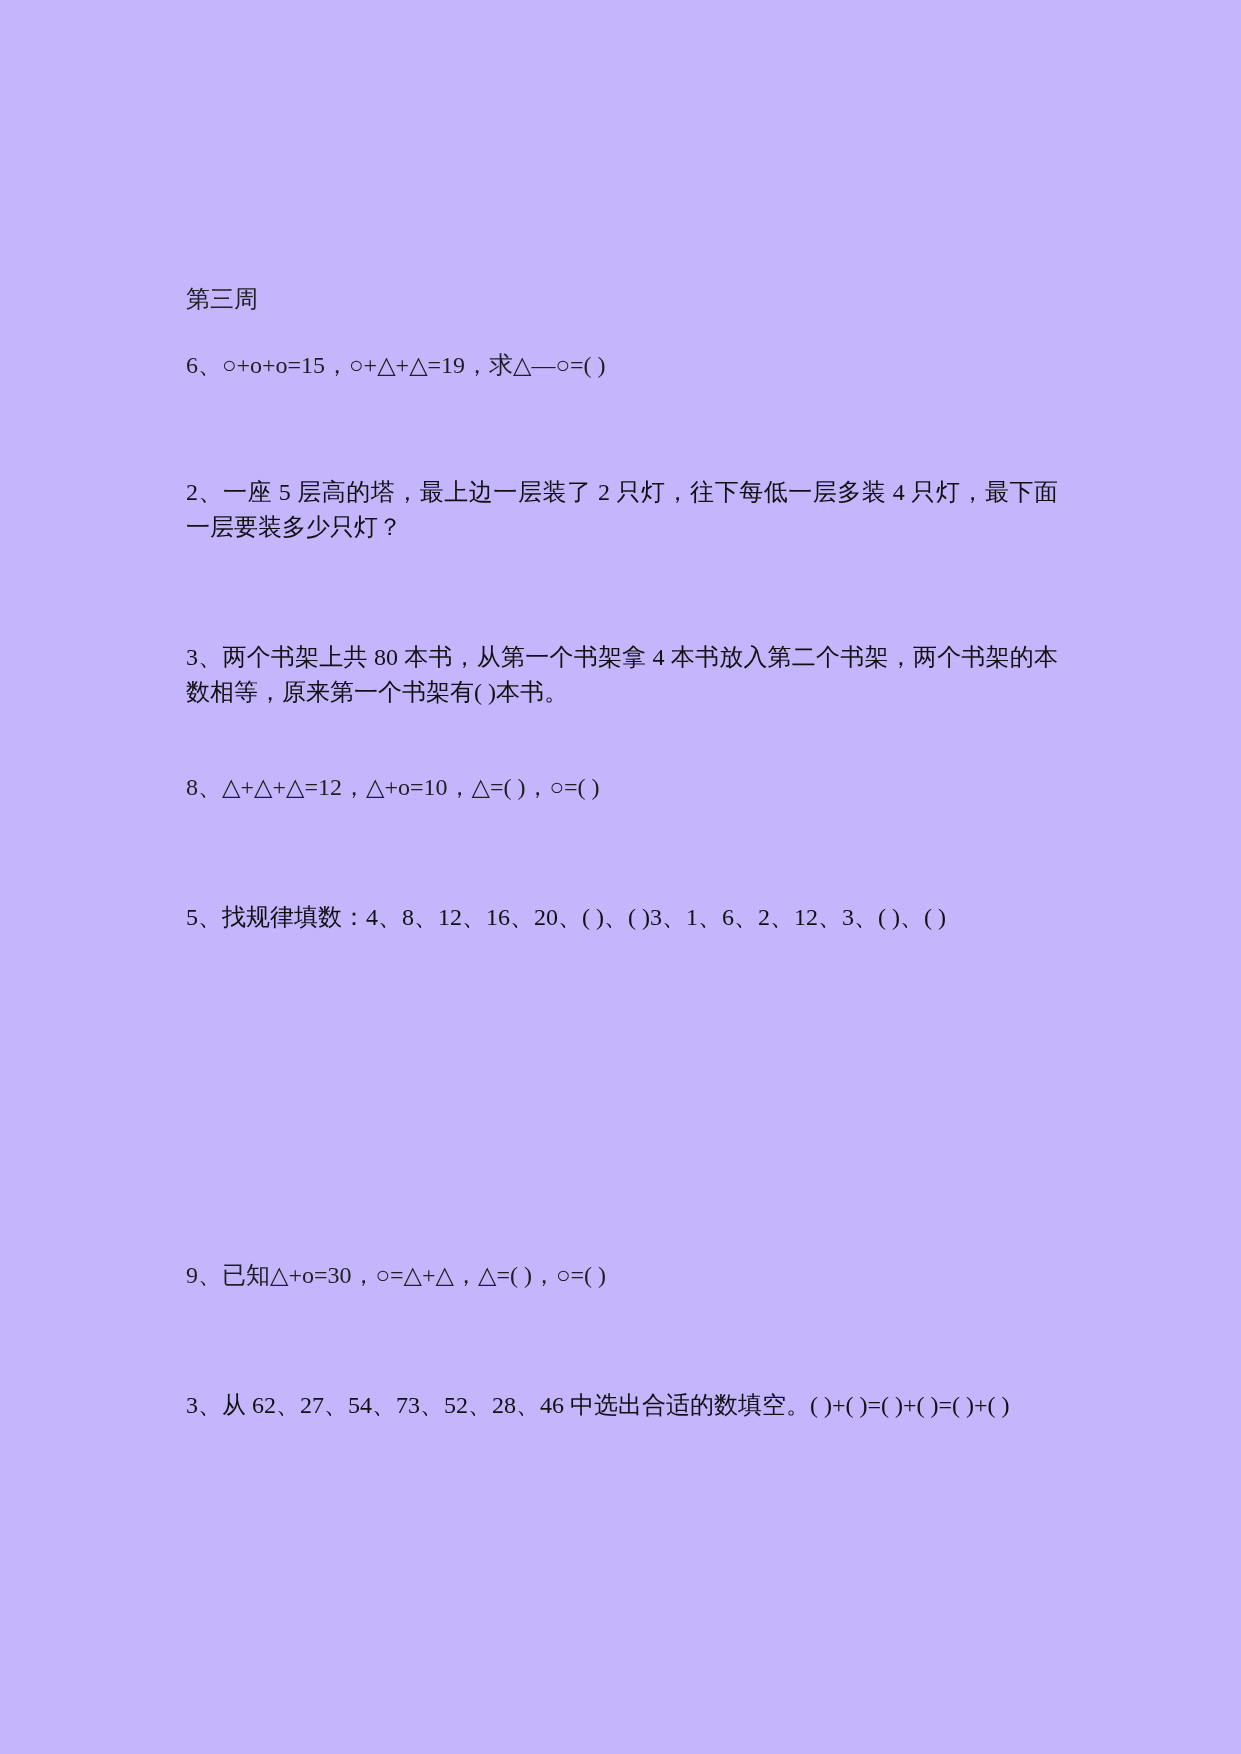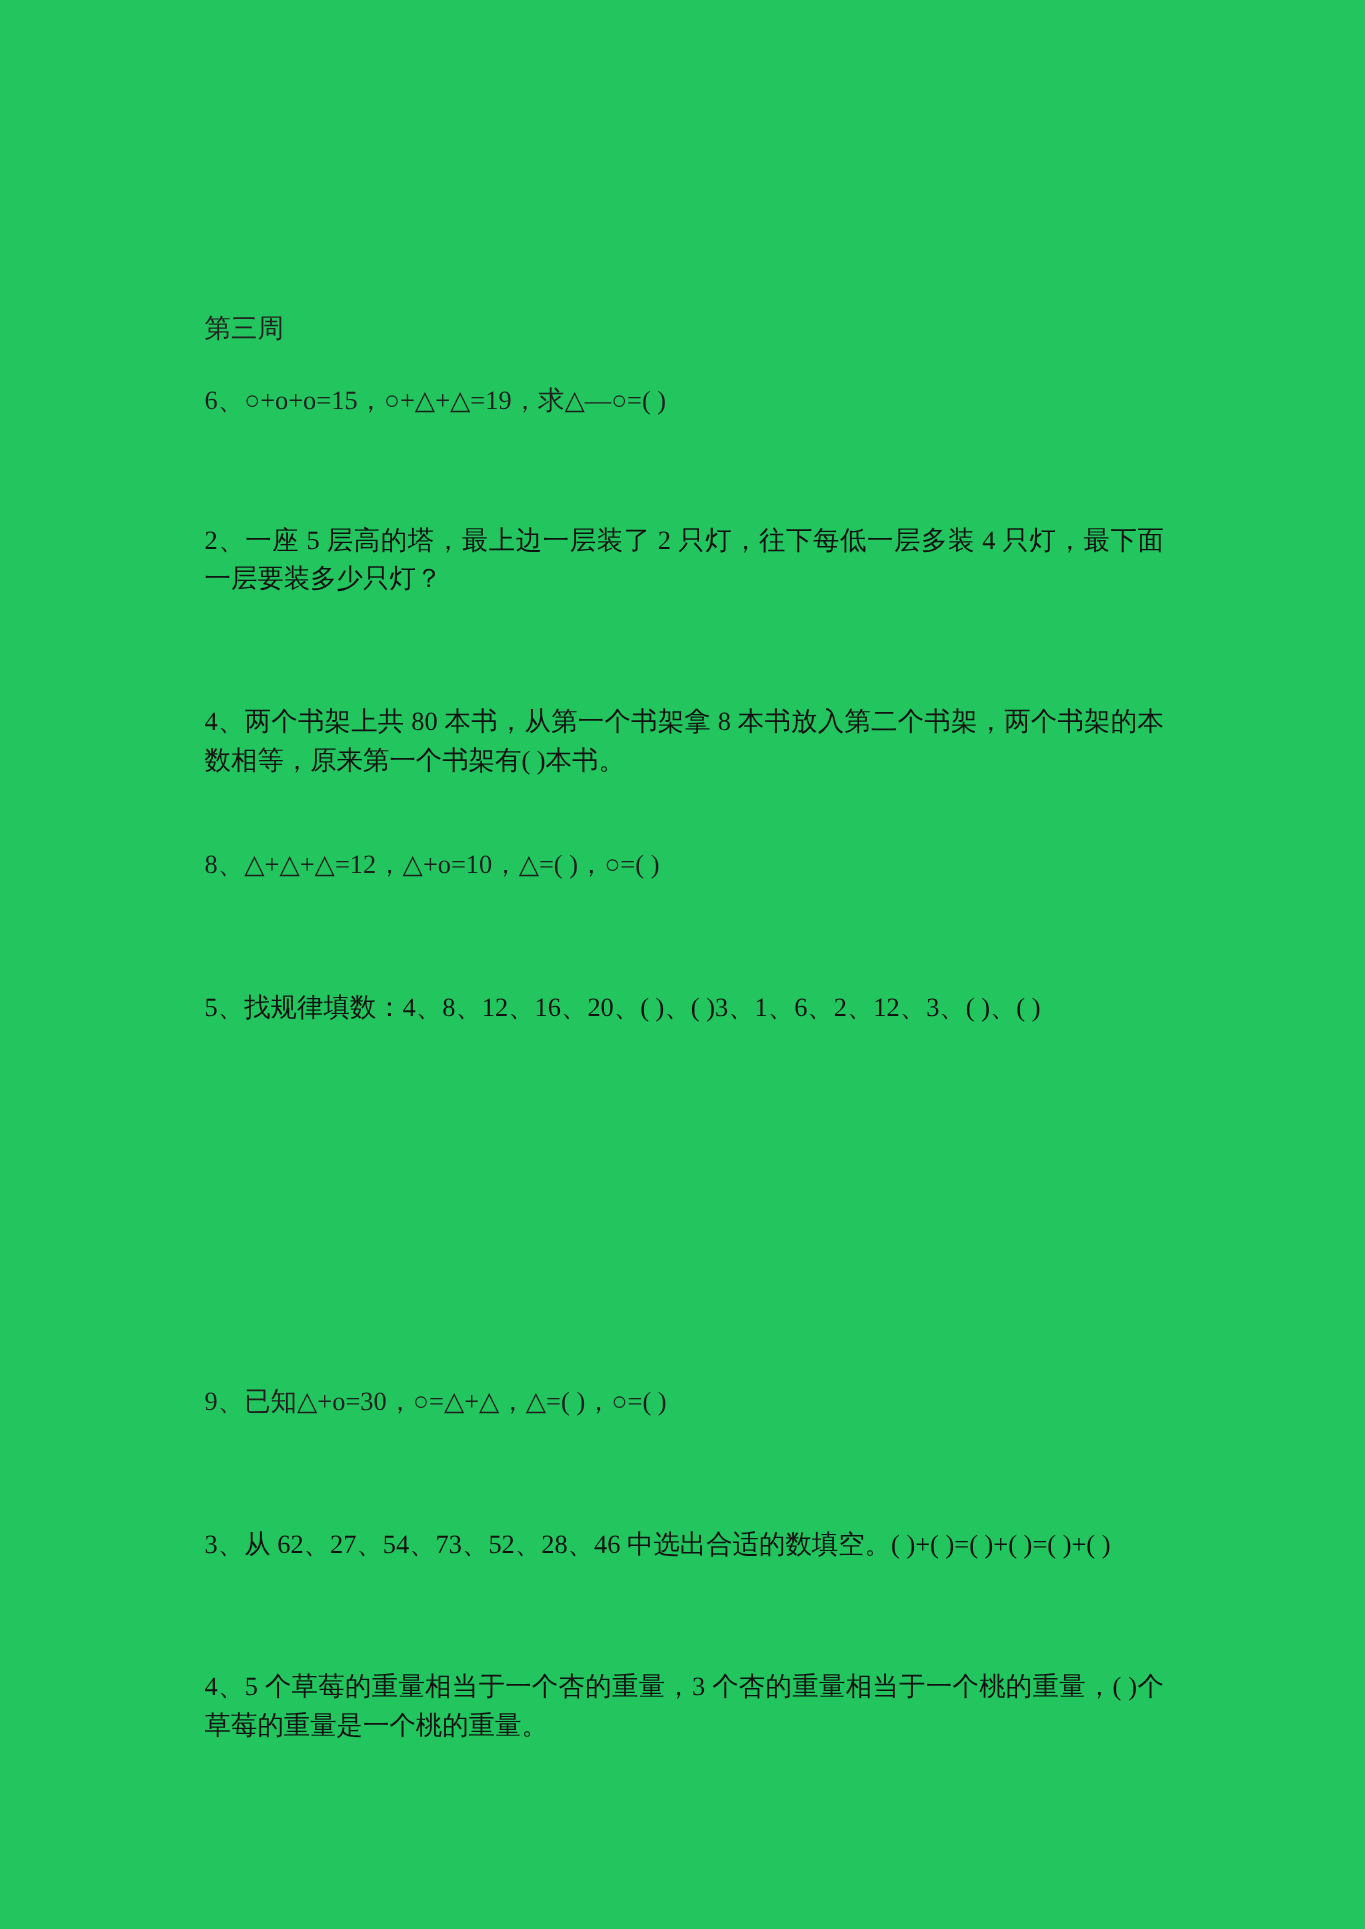--- a/index.html
+++ b/index.html
@@ -4,21 +4,21 @@
 <style>
   * { margin: 0; padding: 0; box-sizing: border-box; }
   html, body {
     background: #ffffff;
     font-family: "Liberation Serif", "DejaVu Serif", serif;
   }
   .page {
     position: relative;
     width: 1241px;
     height: 1754px;
-    background: #22c55e;
+    background: #c4b5fd;
     overflow: hidden;
   }
   .line {
     position: absolute;
     left: 186px;
     width: 872px;
     font-size: 24px;
     line-height: 35px;
     color: #1f1f1f;
     text-align: left;
@@ -46,27 +46,26 @@
 <body>
 
 <div class="page">
 
   <div class="line heading" style="top:282px">第三周</div>
 
   <div class="line nowrap" style="top:348px">6、○+o+o=15，○+△+△=19，求△—○=(   )</div>
 
   <div class="line wrap pasted" style="top:475px">2、一座 5 层高的塔，最上边一层装了 2 只灯，往下每低一层多装 4 只灯，最下面一层要装多少只灯？</div>
 
-  <div class="line wrap pasted" style="top:640px">4、两个书架上共 80 本书，从第一个书架拿 8 本书放入第二个书架，两个书架的本数相等，原来第一个书架有(   )本书。</div>
+  <div class="line wrap pasted" style="top:640px">3、两个书架上共 80 本书，从第一个书架拿 4 本书放入第二个书架，两个书架的本数相等，原来第一个书架有(   )本书。</div>
 
   <div class="line nowrap" style="top:770px">8、△+△+△=12，△+o=10，△=(   )，○=(   )</div>
 
   <div class="line nowrap pasted" style="top:900px">5、找规律填数：4、8、12、16、20、(   )、(   )3、1、6、2、12、3、(   )、(   )</div>
 
 
 
   <div class="line nowrap" style="top:1258px">9、已知△+o=30，○=△+△，△=(   )，○=(   )</div>
 
   <div class="line nowrap pasted" style="top:1388px">3、从 62、27、54、73、52、28、46 中选出合适的数填空。(   )+(   )=(   )+(   )=(   )+(   )</div>
 
-  <div class="line wrap pasted" style="top:1517px">4、5 个草莓的重量相当于一个杏的重量，3 个杏的重量相当于一个桃的重量，(   )个草莓的重量是一个桃的重量。</div>
 
 </div>
 
 </body></html>

